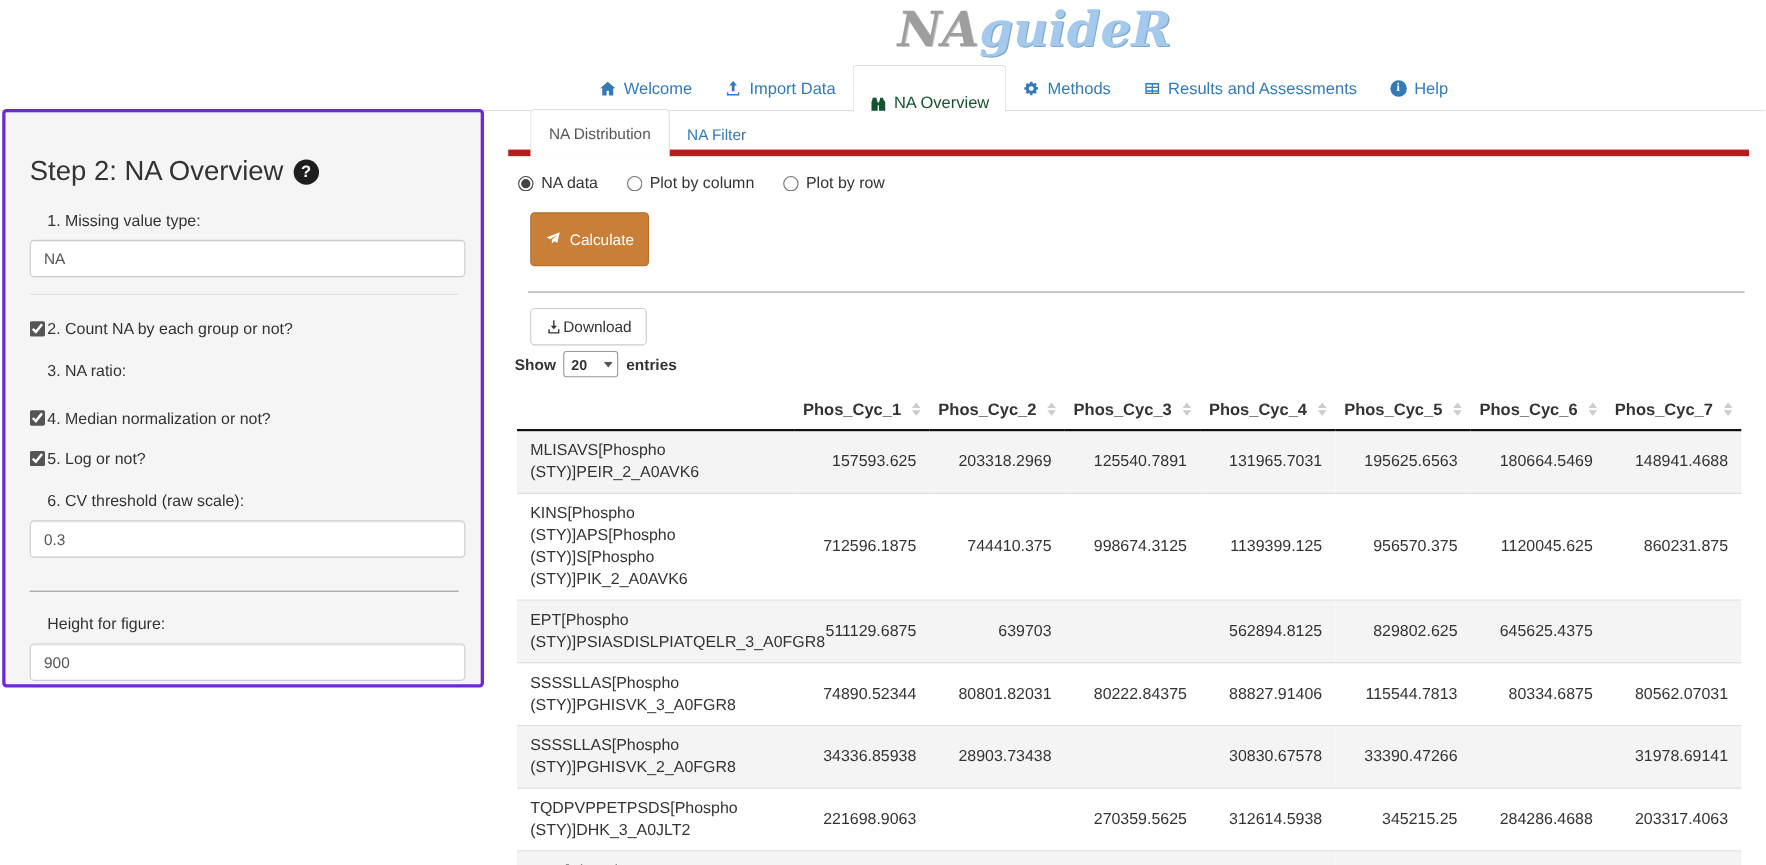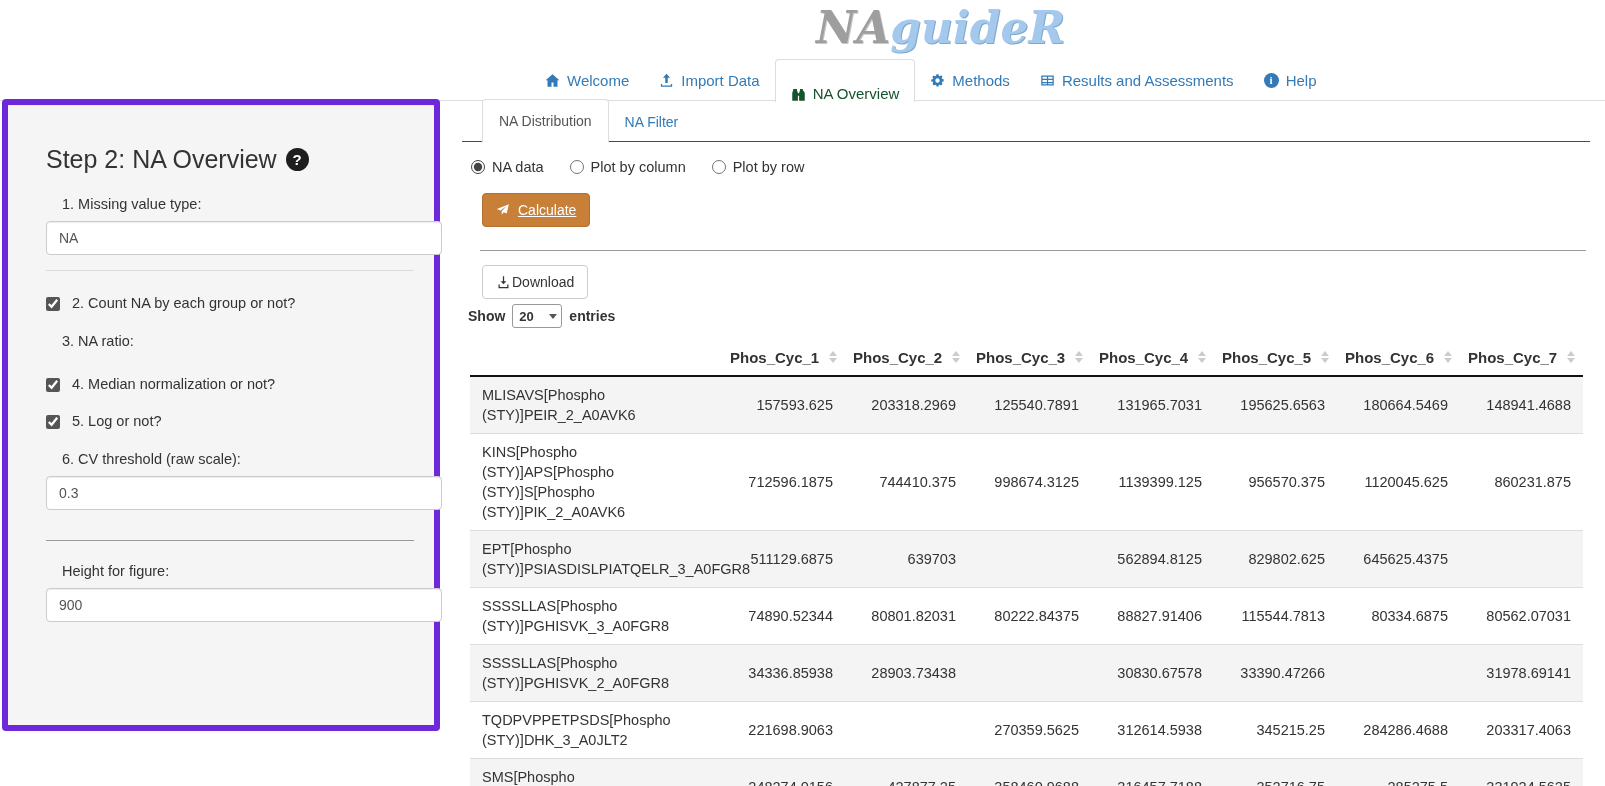--- a/index.html
+++ b/index.html
@@ -24,56 +24,56 @@
   .navbar li.active a { background:#fff; border:1px solid #ddd; border-bottom:none;
     border-radius:4px 4px 0 0; color:#14532d; height:43px;align-items:flex-end; }
   .nav-icon { display:inline-flex; width:15px; height:15px; }
   .nav-icon svg { display:block; }
   .circle-icon { display:inline-flex; align-items:center; justify-content:center;
     width:15px; height:15px; border-radius:50%; background:currentColor; flex:0 0 15px; }
   .circle-icon b { color:#fff; font-size:11px; line-height:1; font-weight:bold;
     font-family:"Liberation Serif", serif; }
 
   
-  .sidebar { position:absolute; left:2px; top:99px; width:438px; height:632px;
-    background:#f5f5f5; border:6px solid #6d28d9; border-radius:4px;
-    box-shadow:inset 0 1px 1px rgba(0,0,0,.05); padding:20px 20px 20px 38px; }
+  .sidebar { position:absolute; left:2px; top:99px; width:438px; height:526px;
+    background:#f5f5f5; border:3px solid #6d28d9; border-radius:4px;
+    box-shadow:inset 0 1px 1px rgba(0,0,0,.05); padding:20px 20px 20px 22px; }
   .sidebar h3 { margin-top:20px; font-size:25px; font-weight:400; color:#333;
     display:flex; align-items:center; gap:9px; }
   .q-icon { display:inline-flex; align-items:center; justify-content:center;
     width:23px; height:23px; border-radius:50%; background:#1e1e1e; }
   .q-icon b { color:#fff; font-size:15px; font-weight:bold; }
   .fld-label { margin-top:22px; font-size:14.5px; color:#333;margin-left:16px; }
   .txt-input { margin-top:9px; width:396px; height:34px; border:1px solid #ccc;
     border-radius:4px; background:#fff; padding:6px 12px; font-size:14px; color:#555;
     font-family:"Liberation Sans", sans-serif; box-shadow:inset 0 1px 1px rgba(0,0,0,.075); }
   .hr-light { border:none; border-top:1px solid #ddd; margin-top:15px; }
   .hr-dark  { border:none; border-top:1px solid #999; margin-top:30px; }
-  .cb-row { display:flex; align-items:flex-end; gap:12px; font-size:14.5px; color:#333; }
+  .cb-row { display:flex; align-items:flex-start; gap:2px; font-size:14.5px; color:#333; }
   .cb-row input { width:14px; height:14px; accent-color:#555; }
   .cb-count  { margin-top:24px; }
   .cb-median { margin-top:27px; }
   .cb-log    { margin-top:21px; }
 
   
   .main { position:absolute; left:462px; top:100px; width:1128px; }
-  .subtabs { display:flex; border-bottom:1px solid #b91c1c; padding-left:20px; height:42px; }
+  .subtabs { display:flex; border-bottom:6px solid #b91c1c; padding-left:20px; height:42px; }
   .subtabs .tab { display:flex; align-items:center; padding:0 16px; font-size:14px;
     color:#337ab7; cursor:pointer; margin-bottom:-1px; height:43px; }
   .subtabs .tab.active { background:#fff; border:1px solid #ddd; border-bottom-color:#fff;
     border-radius:4px 4px 0 0; color:#555; margin-top:-1px; height:44px; }
 
   .radio-row { display:flex; align-items:center; gap:26px; margin:17px 0 0 9px; }
   .radio-item { display:flex; align-items:center; gap:7px; font-size:14.5px; color:#333; cursor:pointer; }
   .radio-item input { width:14px; height:14px; accent-color:#444; }
 
   .btn-calculate { display:inline-flex; align-items:center; gap:7px; margin:18px 0 0 20px;
-    height:34px; padding:0 13px; background:#c87f37; border:1px solid #b5702e;
+    height:49px; padding:0 13px; background:#c87f37; border:1px solid #b5702e;
     border-radius:4px; color:#fff; font-size:14px; cursor:pointer;
-    font-family:"Liberation Sans", sans-serif;text-decoration:underline; }
+    font-family:"Liberation Sans", sans-serif; }
   .main-hr { border:none; border-top:1px solid #9a9a9a; margin:23px 0 0 18px; width:1106px; }
   .btn-download { display:inline-flex; align-items:center; gap:1px; margin:14px 0 0 20px;
     height:34px; padding:0 13px; background:#fff; border:1px solid #ccc;
     border-radius:4px; color:#333; font-size:14px; cursor:pointer;
     font-family:"Liberation Sans", sans-serif; }
   .length-row { margin:5px 0 0 6px; display:flex; align-items:center; gap:7px;
     font-size:14px; font-weight:bold; color:#333; }
   .select-wrap { position:relative; display:inline-block; }
   .select-wrap select { appearance:none; -webkit-appearance:none; width:50px; height:24px;
     border:1px solid #999; border-radius:3px; background:#fff; font-size:13px;

